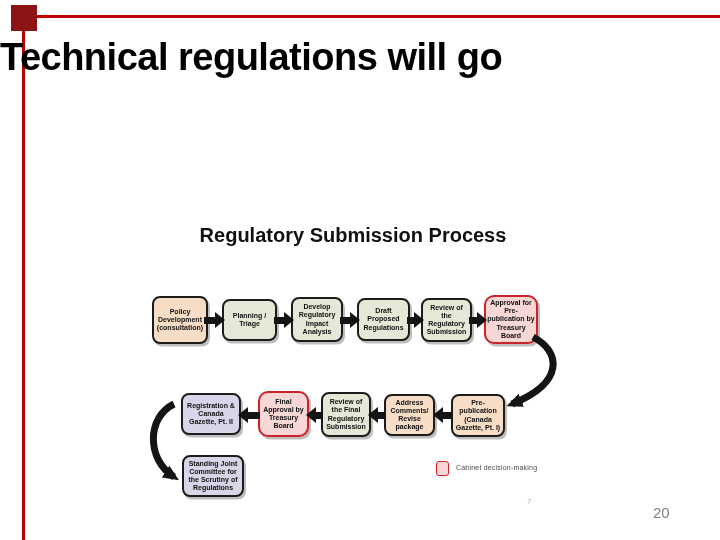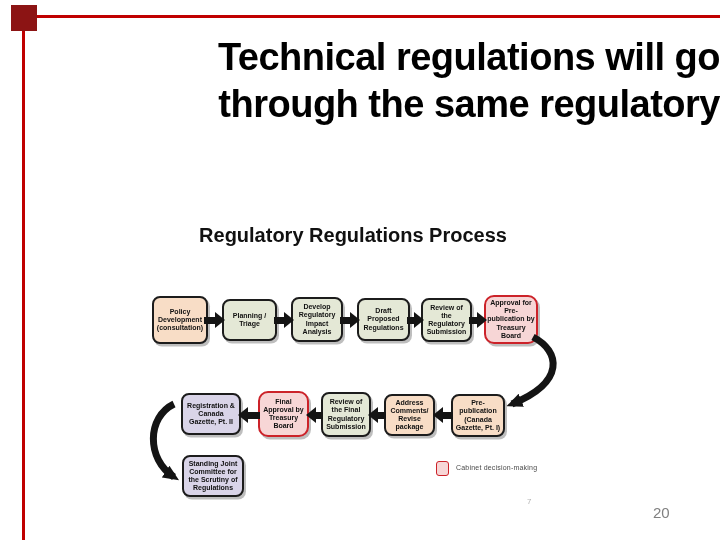--- a/index.html
+++ b/index.html
@@ -6,21 +6,21 @@
   body{width:720px;height:540px;background:#ffffff;overflow:hidden;position:relative;
        font-family:"Liberation Sans","DejaVu Sans",sans-serif;}
   .abs{position:absolute;}
 
   
   .accent-square{left:11px;top:5px;width:26px;height:26px;background:#8c1414;}
   .accent-hline{left:37px;top:15px;width:683px;height:3px;background:#c00000;}
   .accent-vline{left:22px;top:31px;width:3px;height:509px;background:#c00000;}
 
   
-  .slide-title{left:0;top:34px;width:720px;text-align:right;color:#000;
+  .slide-title{left:0;top:34px;width:720px;text-align:left;color:#000;
                font-size:38px;line-height:47px;font-weight:bold;letter-spacing:-0.5px;}
 
   
   .diagram-title{left:30px;top:222px;width:646px;text-align:center;color:#111;
                  font-size:20px;line-height:27px;font-weight:bold;}
 
   
   .fbox{box-sizing:border-box;border:2px solid #1c1c1c;border-radius:8px;
         display:flex;align-items:center;justify-content:center;text-align:center;
         font-size:7px;line-height:1.15;font-weight:bold;color:#111;padding:1px;
@@ -52,25 +52,24 @@
 <body>
 
 <div>
 
   <div class="abs accent-square"></div>
   <div class="abs accent-hline"></div>
   <div class="abs accent-vline"></div>
 
   <div class="abs slide-title">
     <div>Technical regulations will go</div>
-    <div>through the same regulatory</div>
   </div>
 
   <div>
-    <div class="abs diagram-title">Regulatory Regulations Process</div>
+    <div class="abs diagram-title">Regulatory Submission Process</div>
 
     <div class="abs fbox cat-peach" style="left:152px;top:296px;width:56px;height:48px;">
       <span>Policy Development (consultation)</span>
     </div>
     <div class="abs fbox cat-green" style="left:222px;top:299px;width:55px;height:42px;">
       <span>Planning / Triage</span>
     </div>
     <div class="abs fbox cat-green" style="left:291px;top:297px;width:52px;height:45px;">
       <span>Develop Regulatory Impact Analysis</span>
     </div>

